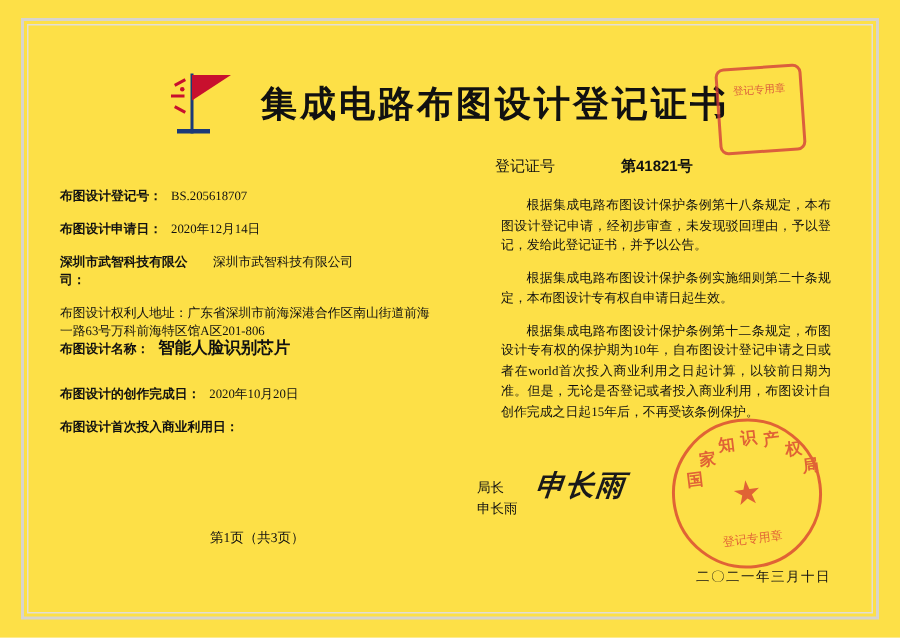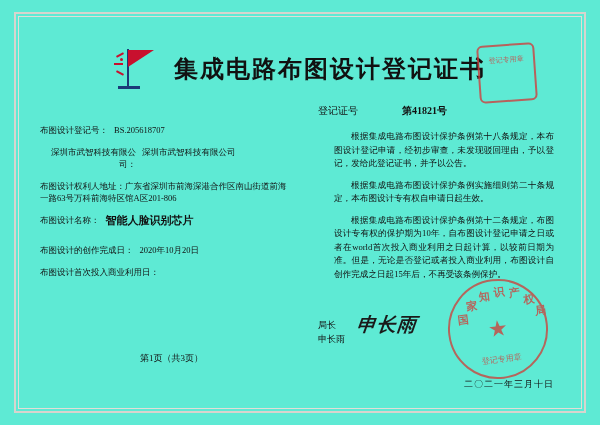--- a/index.html
+++ b/index.html
@@ -10,21 +10,21 @@
     width: 600px;
     height: 425px;
     background: #ffffff;
     font-family: "Liberation Sans", sans-serif;
     overflow: hidden;
   }
   .page {
     position: relative;
     width: 600px;
     height: 425px;
-    background: #5eead4;
+    background: #fde047;
     box-sizing: border-box;
   }
   
   .border-outer {
     position: absolute;
     left: 14px;
     top: 12px;
     right: 14px;
     bottom: 12px;
     border: 2px solid #d8d4cd;
@@ -121,23 +121,23 @@
     line-height: 9px;
     text-align: center;
     padding-top: 10px;
     box-sizing: border-box;
     opacity: 0.78;
     transform: rotate(-4deg);
   }
   
   .regline {
     position: absolute;
-    left: 318px;
+    left: 330px;
     top: 104px;
-    font-family: Liberation Serif, serif;
+    font-family: Liberation Sans, sans-serif;
     font-size: 10px;
     color: #111;
     display: flex;
     align-items: flex-end;
   }
   .regline .reg-label { margin-right: 44px; }
   .regline .reg-value { font-weight: bold; }
   
   .left-col {
     position: absolute;
@@ -149,38 +149,38 @@
     color: #111;
   }
   .field {
     display: flex;
     align-items: flex-start;
     margin-bottom: 10px;
     line-height: 12px;
   }
   .field .flabel {
     flex: none;
-    text-align: right;
+    text-align: left;
     white-space: nowrap;
+    font-weight: bold;
   }
   .field .fvalue {
     padding-left: 6px;
     flex: 1;
   }
   .field.wrap .flabel { white-space: normal; width: 96px; }
   .field.big .fvalue {
     font-size: 11px;
     font-weight: bold;
   }
   .addr-block {
     font-family: "Liberation Serif", serif;
     font-size: 8.5px;
     line-height: 12px;
     color: #111;
-    margin-bottom: 10px;
   }
   
   .page-num {
     position: absolute;
     left: 140px;
     top: 352px;
     font-family: "Liberation Serif", serif;
     font-size: 9px;
     color: #111;
   }
@@ -317,20 +317,24 @@
     <span class="reg-value">第41821号</span>
   </div>
 
   <div class="left-col">
 
     <div class="field">
       <span class="flabel">布图设计登记号：</span>
       <span class="fvalue">BS.205618707</span>
     </div>
 
+    <div class="field">
+      <span class="flabel">布图设计申请日：</span>
+      <span class="fvalue">2020年12月14日</span>
+    </div>
 
     <div class="field wrap">
       <span class="flabel">深圳市武智科技有限公司：</span>
       <span class="fvalue">深圳市武智科技有限公司</span>
     </div>
 
     <div class="addr-block">
       <span>布图设计权利人地址：</span><span>广东省深圳市前海深港合作区南山街道前海一路63号万科前海特区馆A区201-806</span>
     </div>
 

